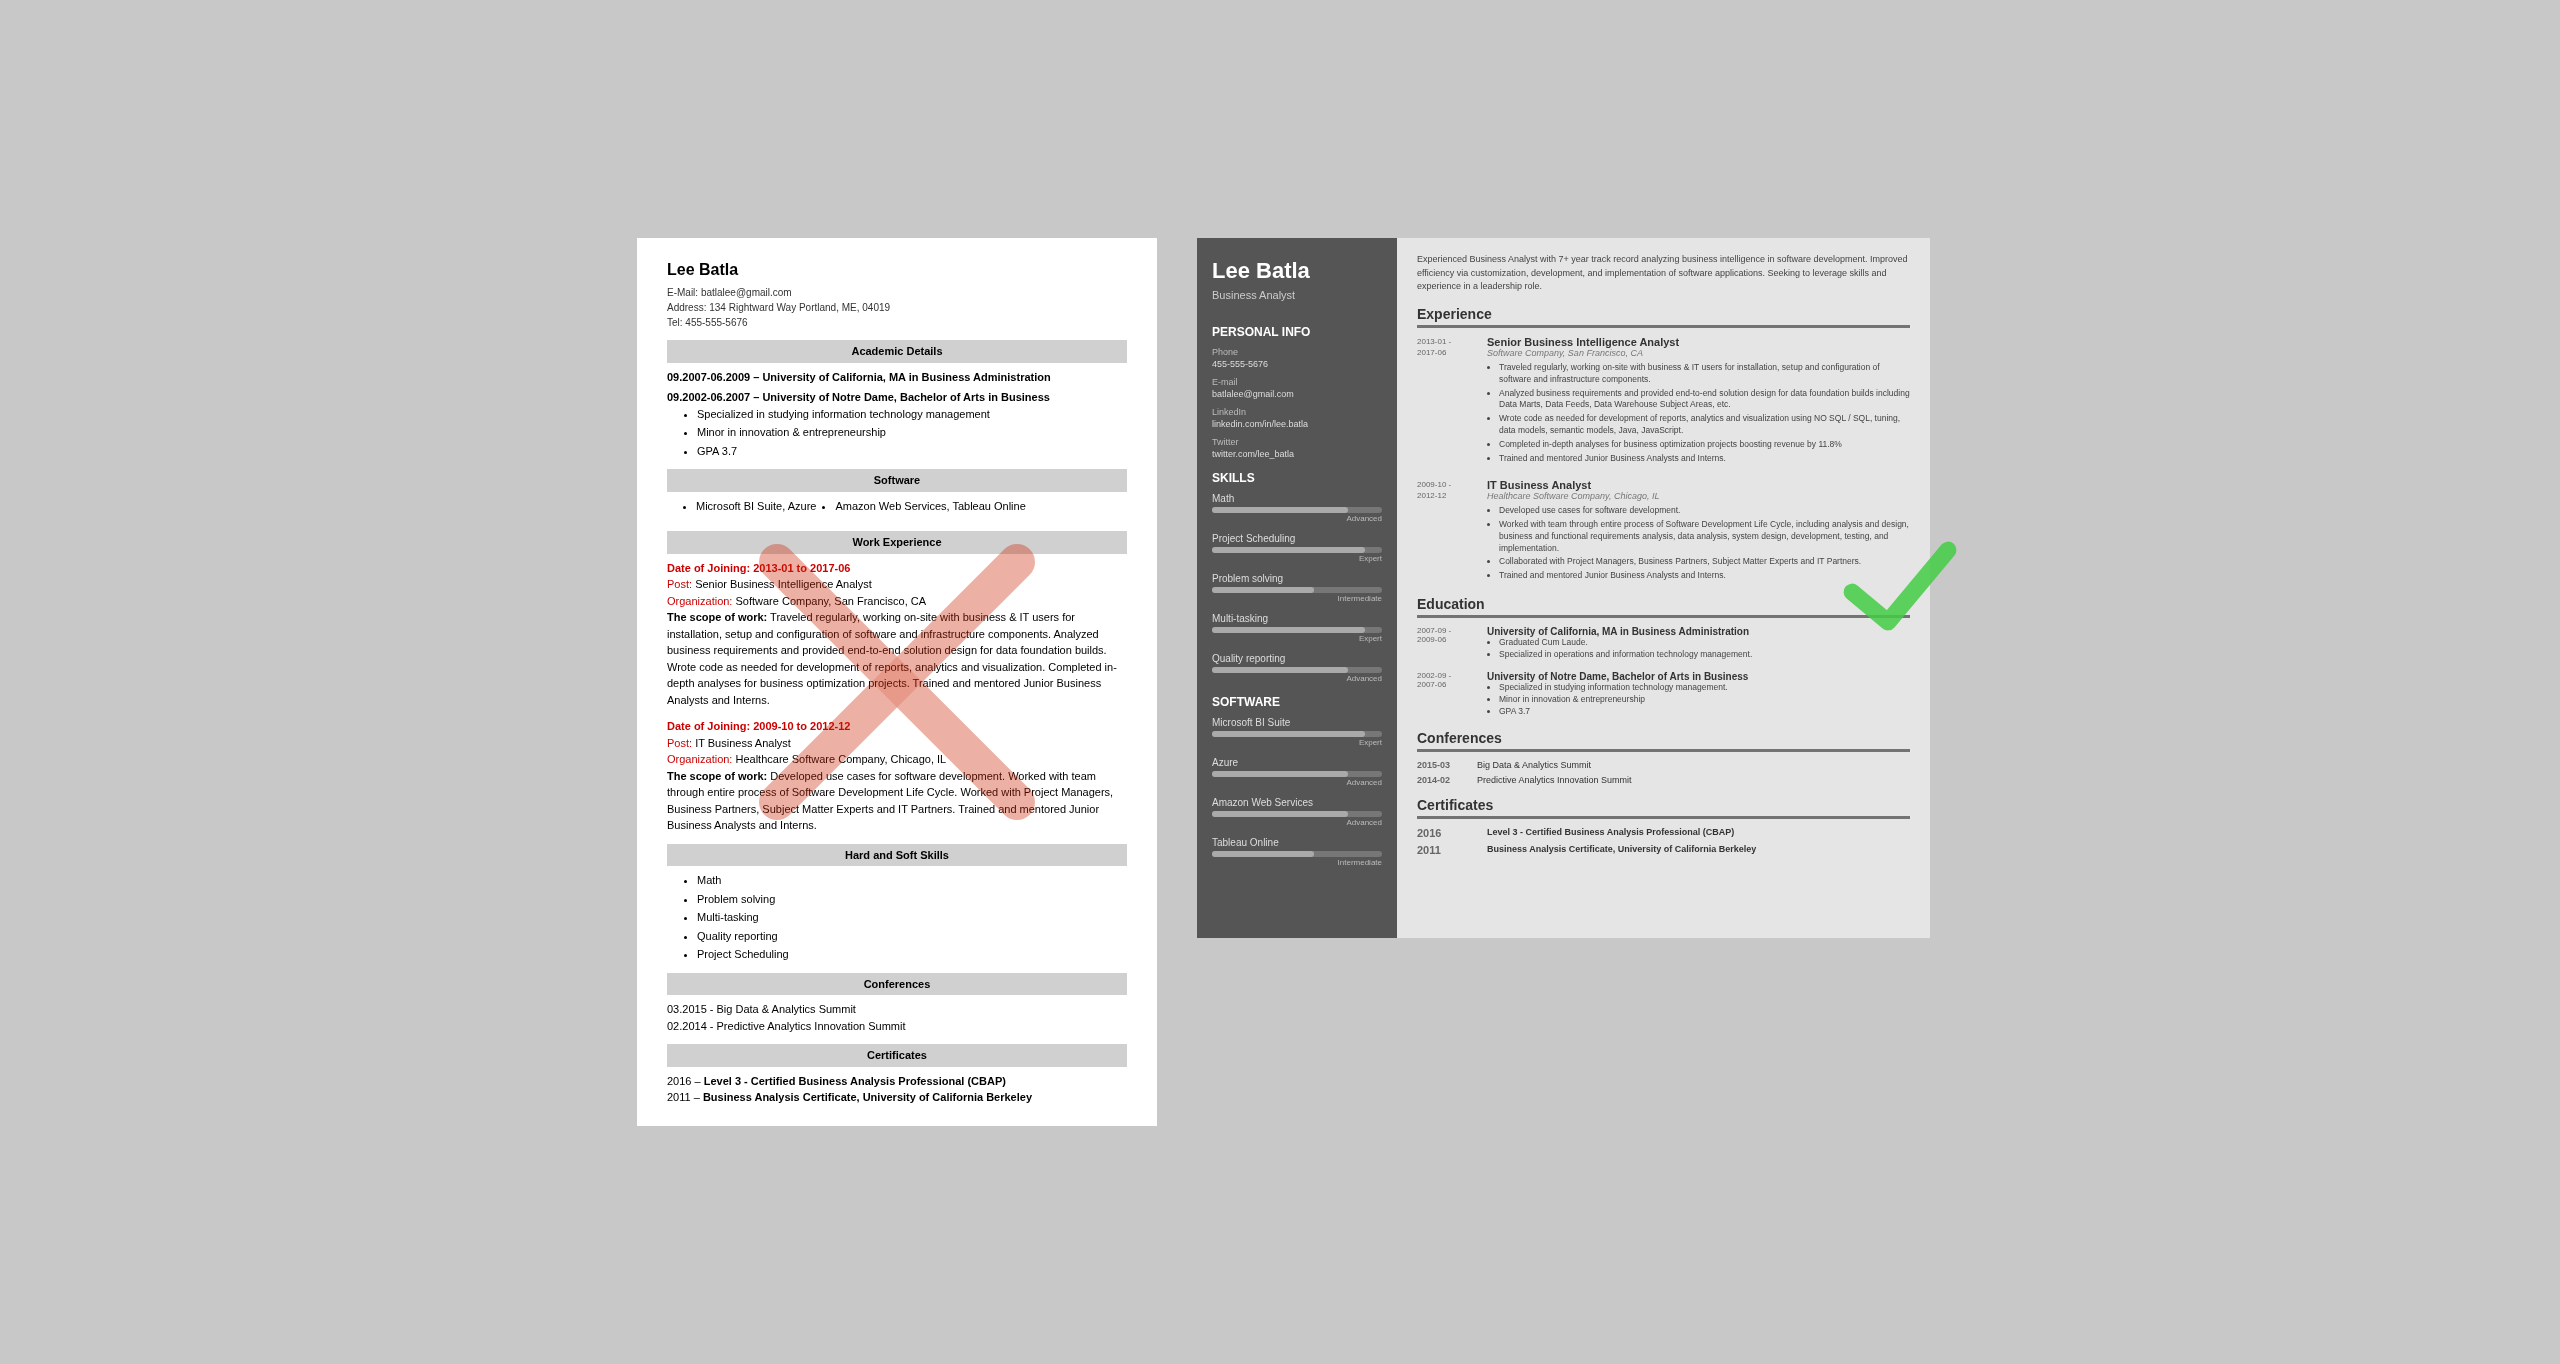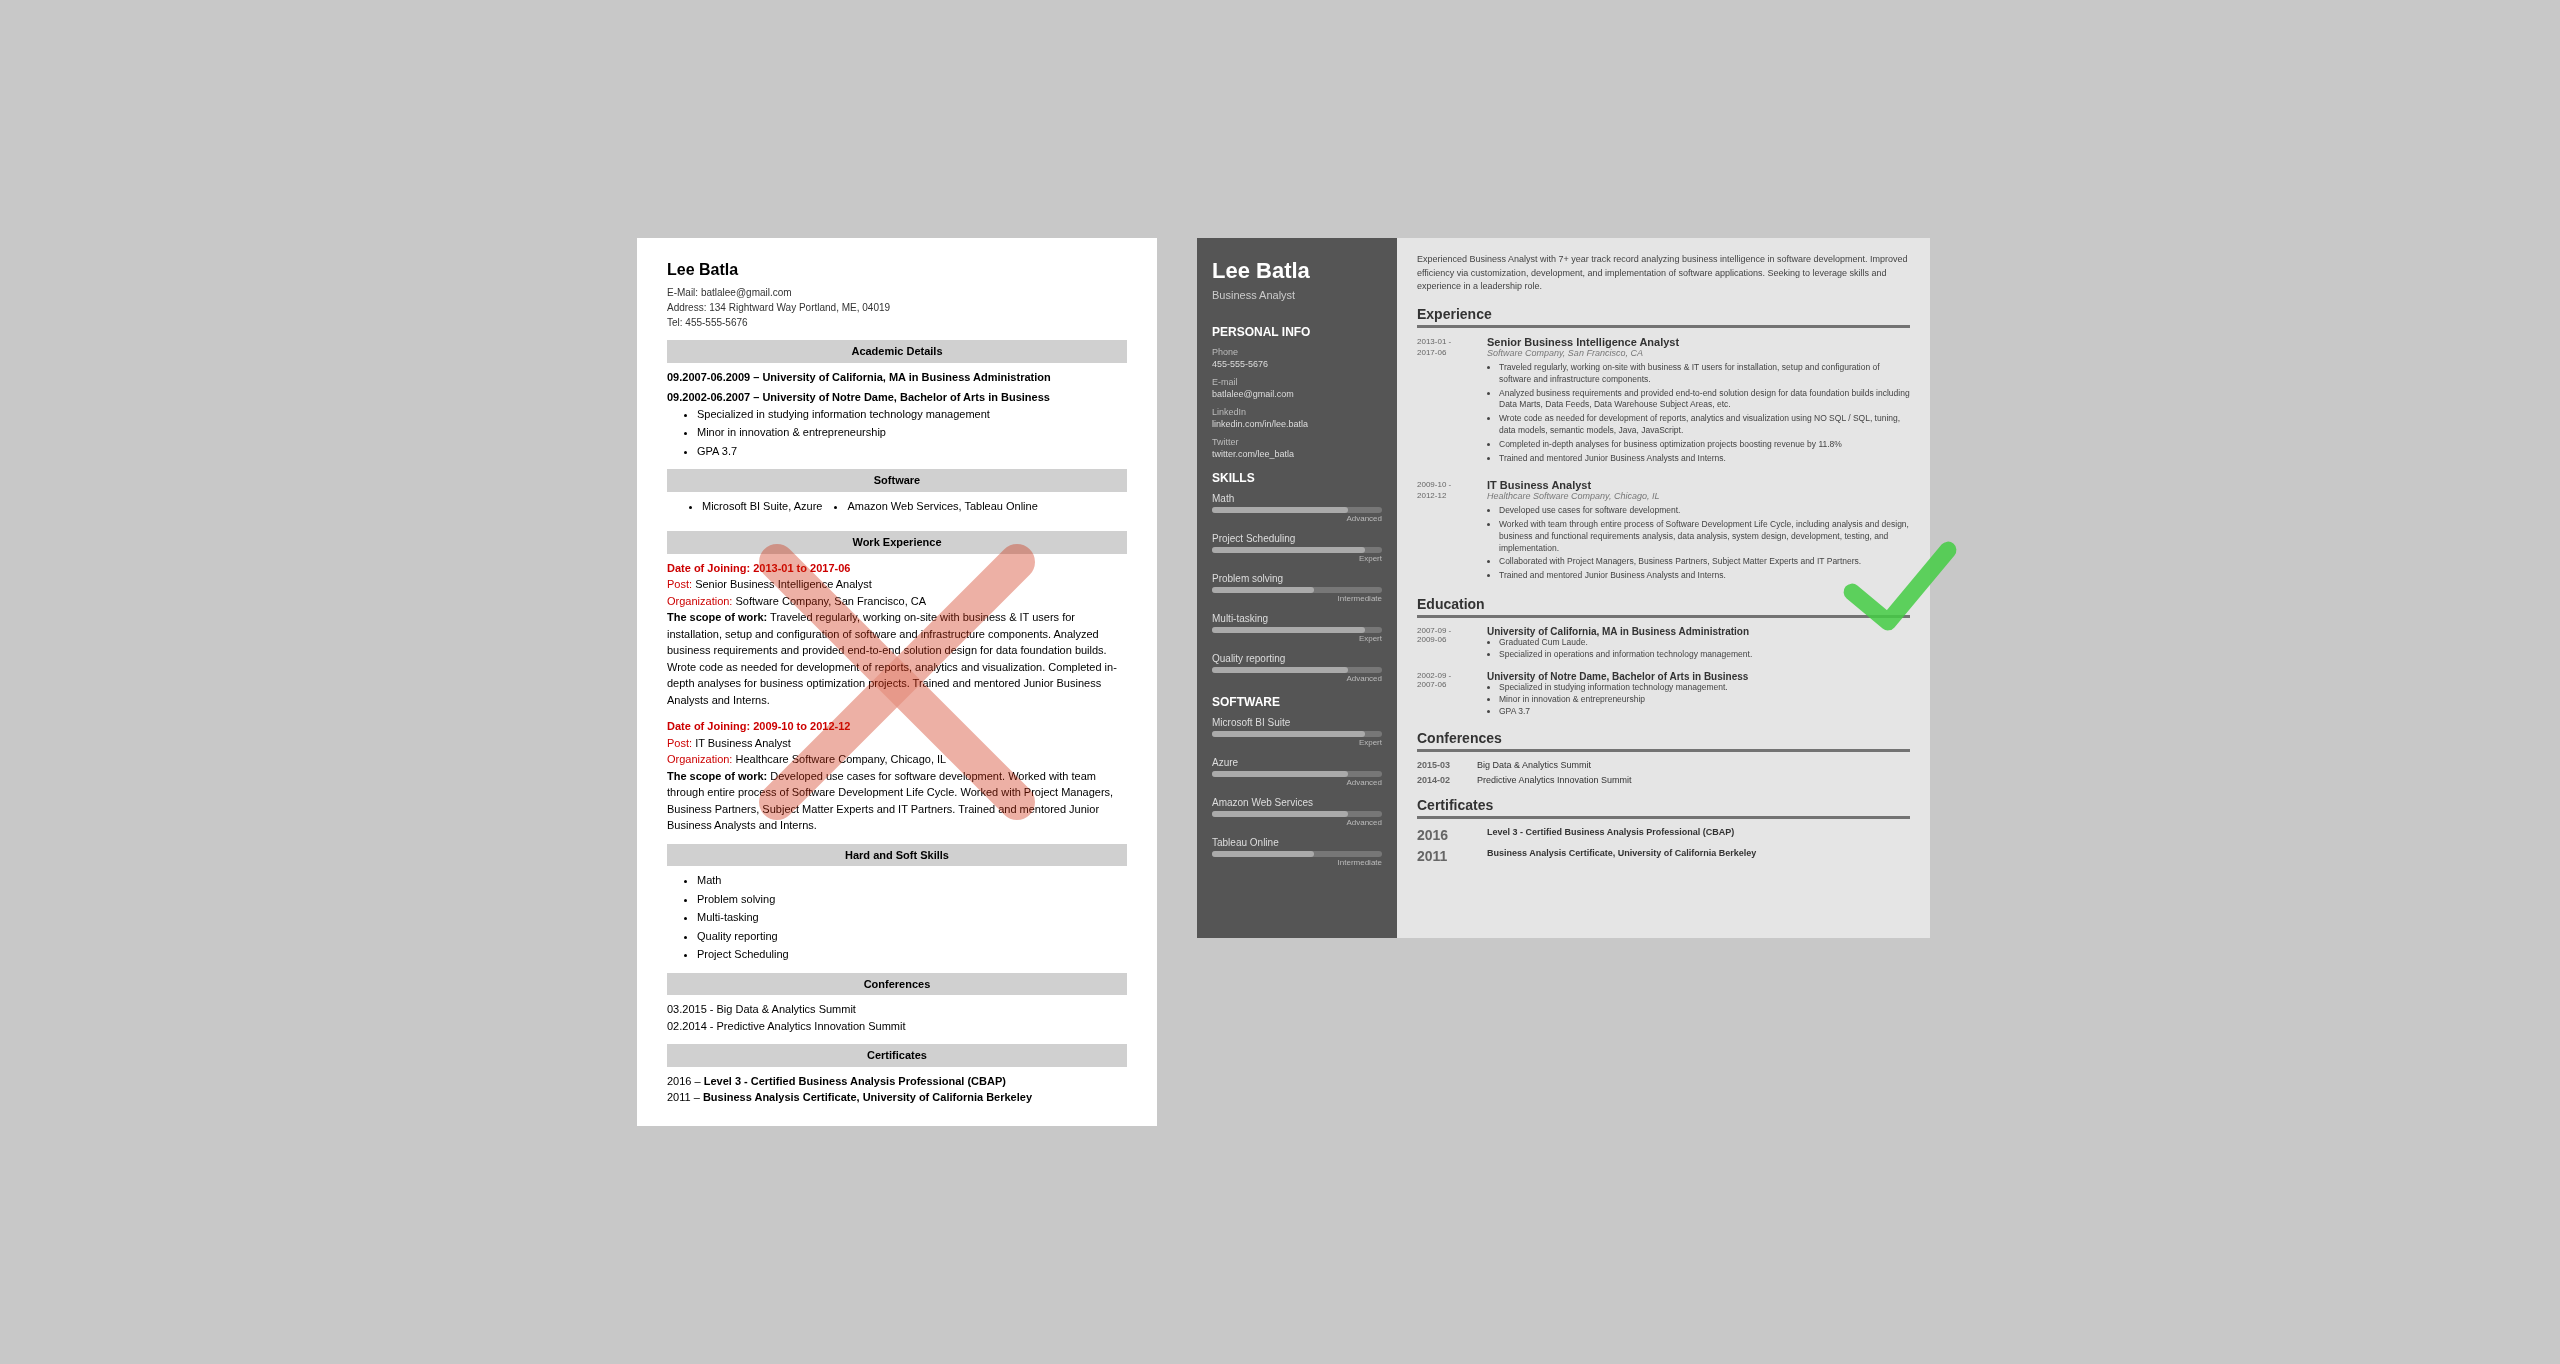--- a/index.html
+++ b/index.html
@@ -54,21 +54,21 @@
     }
     .resume-bad li {
       margin-bottom: 2px;
     }
     .software-cols {
       display: flex;
       gap: 10px;
       margin-left: 20px;
     }
     .software-cols ul {
-      margin-left: 15px;
+      margin-left: 9px;
     }
     .work-entry {
       margin-bottom: 10px;
     }
     .work-entry .date-line {
       color: #cc0000;
       font-weight: bold;
     }
     .work-entry .post-line {
       color: #cc0000;
@@ -273,21 +273,21 @@
     .conf-name {
       font-size: 9px;
       color: #333;
     }
     .cert-entry {
       display: flex;
       gap: 10px;
       margin-bottom: 5px;
     }
     .cert-year {
-      font-size: 14px;
+      font-size: 11px;
       color: #666;
       min-width: 60px;
       font-weight: bold;
     }
     .cert-name {
       font-size: 9px;
       color: #333;
       font-weight: bold;
     }
 

